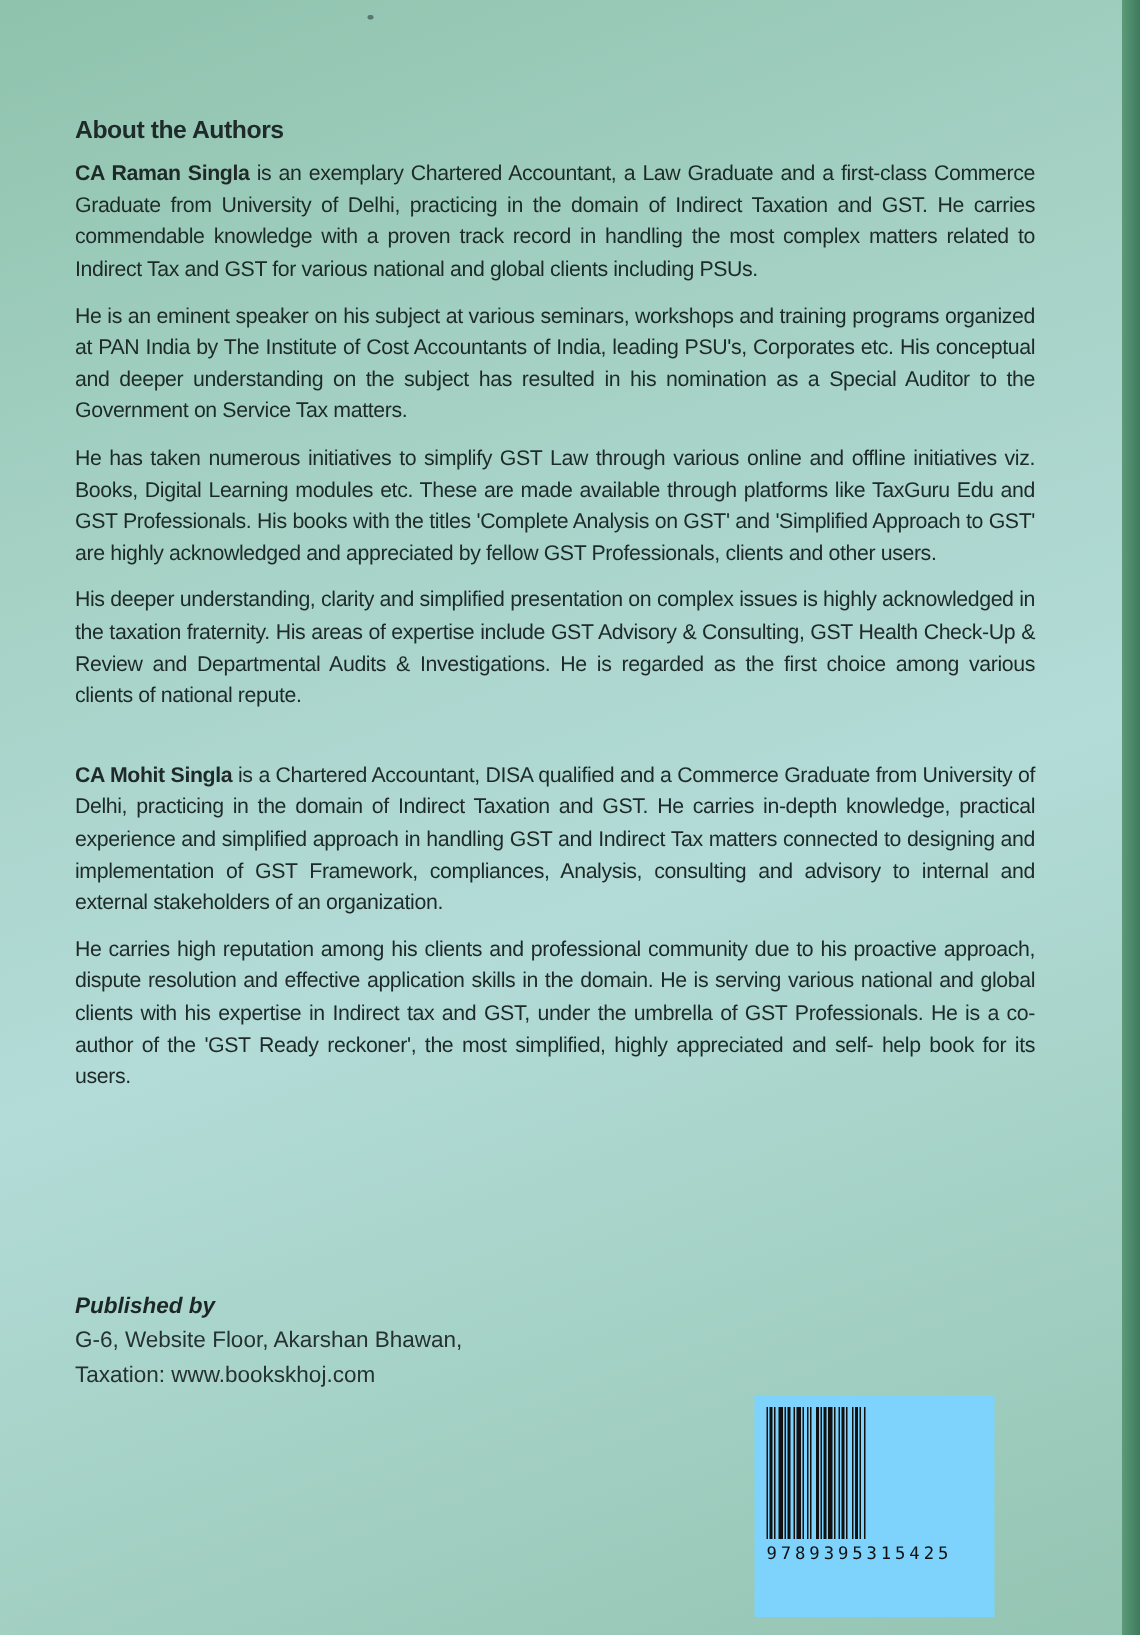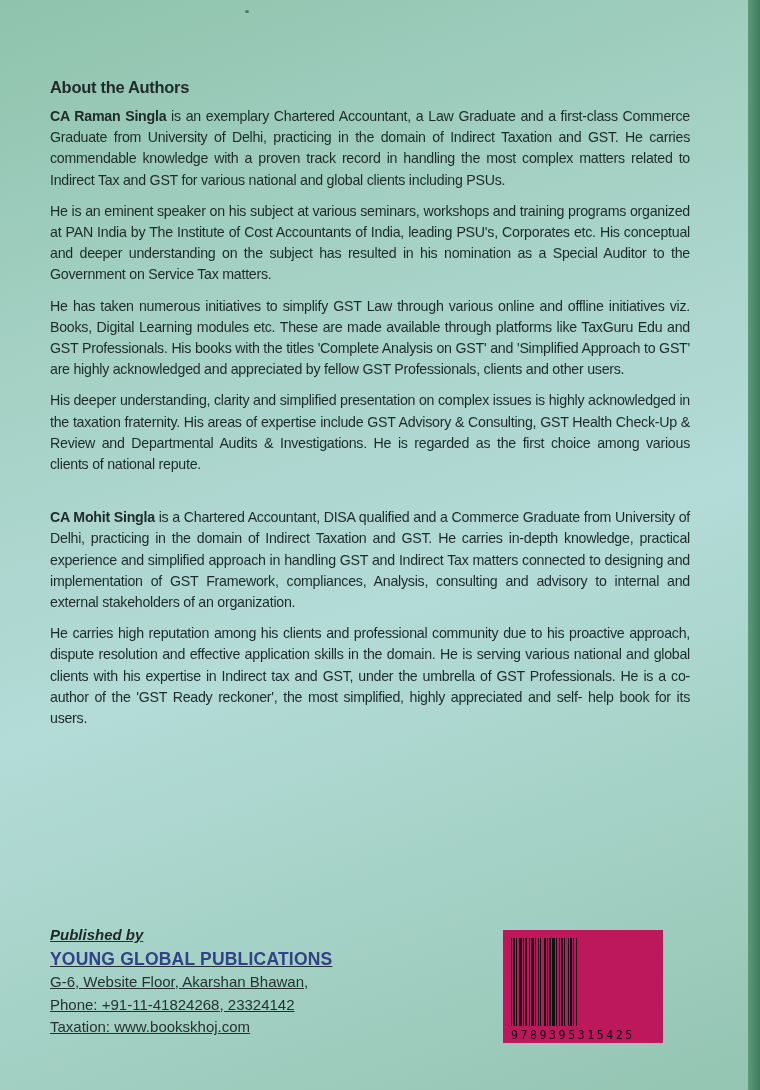--- a/index.html
+++ b/index.html
@@ -19,31 +19,31 @@
   .heading {
     font-weight: bold; font-size: 16.5px; color: #1f2a2a; margin: 16px 0 9px 0; letter-spacing: -0.3px;
   }
   .para {
     font-size: 14.2px; line-height: 21.2px; margin: 0 0 10px 0; text-align: justify;
     letter-spacing: -0.25px;
   }
   .para b { font-weight: bold; }
   .gap { height: 22px; }
   .publisher {
-    position: absolute; left: 50px; top: 924px; width: 320px;
-    font-size: 15px; line-height: 22.8px; color: #263230; text-decoration: underline;
+    position: absolute; left: 50px; top: 860px; width: 320px;
+    font-size: 15px; line-height: 22.8px; color: #263230;
   }
   .pub-label { font-weight: bold; font-style: italic; font-size: 15px; color: #1d2826; }
   .pub-name { font-weight: bold; font-size: 17.5px; color: #34408a; letter-spacing: 0.2px; line-height: 24px; }
   .price {
     position: absolute; left: 560px; top: 926px; font-size: 16px; color: #263230;
   }
   .barcode-box {
-    position: absolute; left: 503px; top: 930px; width: 160px; height: 113px;
-    background: #be185d; box-sizing: border-box; padding: 8px 8px 4px 8px;
+    position: absolute; left: 503px; top: 930px; width: 160px; height: 148px;
+    background: #7dd3fc; box-sizing: border-box; padding: 8px 8px 4px 8px;
   }
   .bars { display: flex; height: 88px; align-items: stretch; }
   .bars span { display: block; background: #111; }
   .barcode-num {
     font-family: "DejaVu Sans Mono", monospace; font-size: 11.5px; letter-spacing: 2.6px;
     color: #111; margin-top: 2px; white-space: nowrap;
   }
   .speck { position: absolute; left: 245px; top: 10px; width: 4px; height: 3px; background: #3b5a50; border-radius: 2px; opacity: 0.7; }
 </style>
 </head>
@@ -60,23 +60,21 @@
   <p class="para">His deeper understanding, clarity and simplified presentation on complex issues is highly acknowledged in the taxation fraternity. His areas of expertise include GST Advisory &amp; Consulting, GST Health Check-Up &amp; Review and Departmental Audits &amp; Investigations. He is regarded as the first choice among various clients of national repute.</p>
 
   <div class="gap"></div>
 
   <p class="para"><b>CA Mohit Singla</b><span> is a Chartered Accountant, DISA qualified and a Commerce Graduate from University of Delhi, practicing in the domain of Indirect Taxation and GST. He carries in-depth knowledge, practical experience and simplified approach in handling GST and Indirect Tax matters connected to designing and implementation of GST Framework, compliances, Analysis, consulting and advisory to internal and external stakeholders of an organization.</span></p>
   <p class="para">He carries high reputation among his clients and professional community due to his proactive approach, dispute resolution and effective application skills in the domain. He is serving various national and global clients with his expertise in Indirect tax and GST, under the umbrella of GST Professionals. He is a co- author of the 'GST Ready reckoner', the most simplified, highly appreciated and self- help book for its users.</p>
 </div>
 
 <div class="publisher">
   <div class="pub-label">Published by</div>
-  <div class="pub-name">YOUNG GLOBAL PUBLICATIONS</div>
   <div>G-6, Website Floor, Akarshan Bhawan,</div>
-  <div>Phone: +91-11-41824268, 23324142</div>
   <div>Taxation: www.bookskhoj.com</div>
 </div>
 
 <div class="price">Price ₹ 2795/-</div>
 
 <div class="barcode-box">
   <div class="bars" id="bars">
       <span style="width: 1px; background: rgb(17, 17, 17);"></span>
       <span style="width: 1px; background: transparent;"></span>
       <span style="width: 2px; background: rgb(17, 17, 17);"></span>

